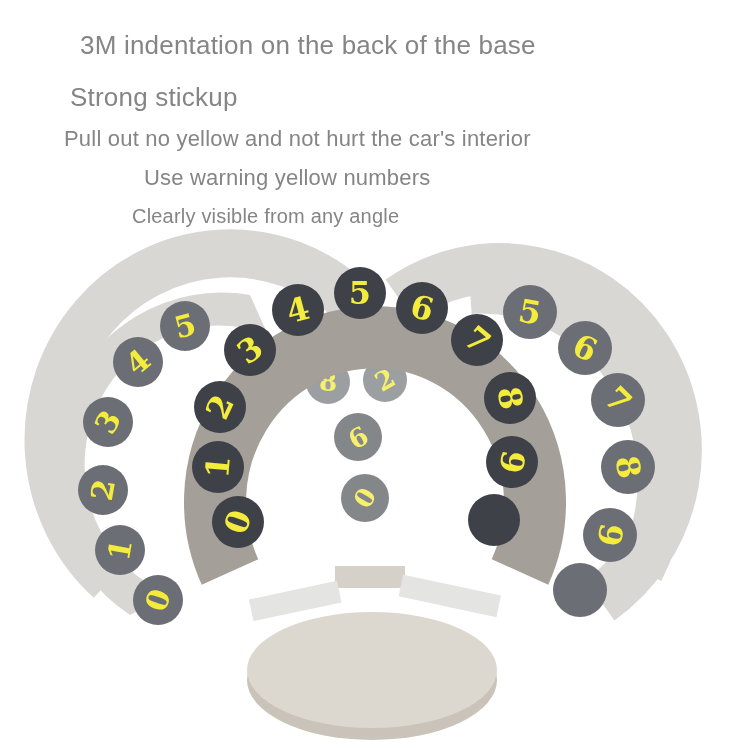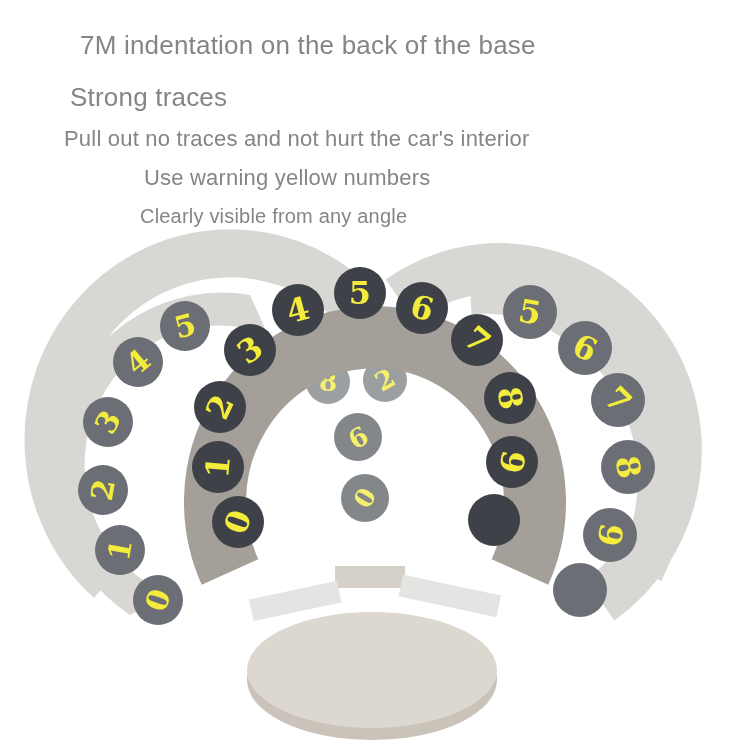--- a/index.html
+++ b/index.html
@@ -2,30 +2,30 @@
 <html><head>
   <meta charset="utf-8">
   <style>
     html, body { margin:0; padding:0; background:#ffffff; }
     body { width:750px; height:750px; position:relative; overflow:hidden; font-family:"Liberation Sans", sans-serif; }
     .caption { position:absolute; color:#858585; white-space:nowrap; letter-spacing:0.2px; }
     #c1 { left:80px; top:30px; font-size:26px; }
     #c2 { left:70px; top:82px; font-size:26px; }
     #c3 { left:64px; top:126px; font-size:22px; }
     #c4 { left:144px; top:165px; font-size:22px;text-align:right; }
-    #c5 { left:140px; top:205px; font-size:20px; }
+    #c5 { left:132px; top:205px; font-size:20px; }
     svg { position:absolute; left:0; top:0; }
     .num { font-family:"DejaVu Serif", serif; font-weight:bold; fill:#f4ec3c; text-anchor:middle; dominant-baseline:central; }
   </style>
 </head>
 <body>
 
-<div id="c1" class="caption">7M indentation on the back of the base</div>
-<div id="c2" class="caption">Strong traces</div>
-<div id="c3" class="caption">Pull out no traces and not hurt the car's interior</div>
+<div id="c1" class="caption">3M indentation on the back of the base</div>
+<div id="c2" class="caption">Strong stickup</div>
+<div id="c3" class="caption">Pull out no yellow and not hurt the car's interior</div>
 <div id="c4" class="caption">Use  warning yellow numbers</div>
 <div id="c5" class="caption">Clearly visible from any angle</div>
 
 <svg width="750" height="750" viewBox="0 0 750 750">
 
   <g>
     <ellipse cx="372" cy="680" rx="125" ry="60" fill="#c9c3ba"></ellipse>
     <ellipse cx="372" cy="670" rx="125" ry="58" fill="#dcd7cf"></ellipse>
     <rect x="335" y="566" width="70" height="22" fill="#d6d1c8"></rect>
   </g>

